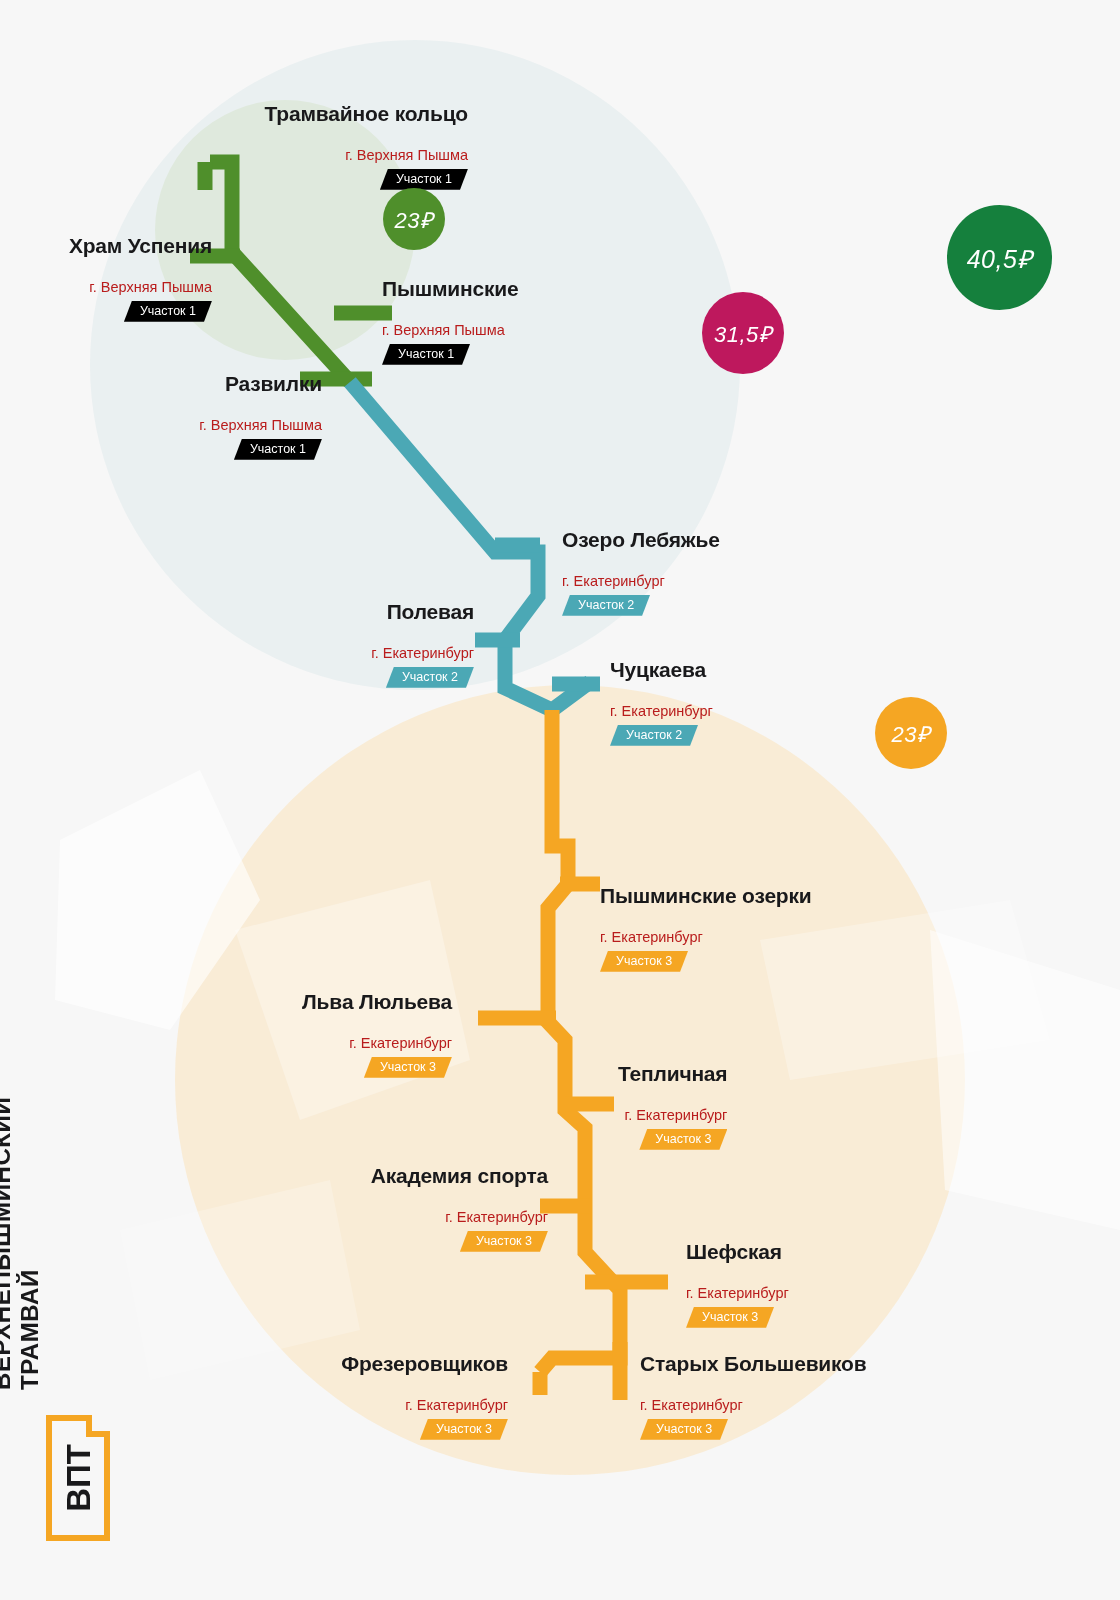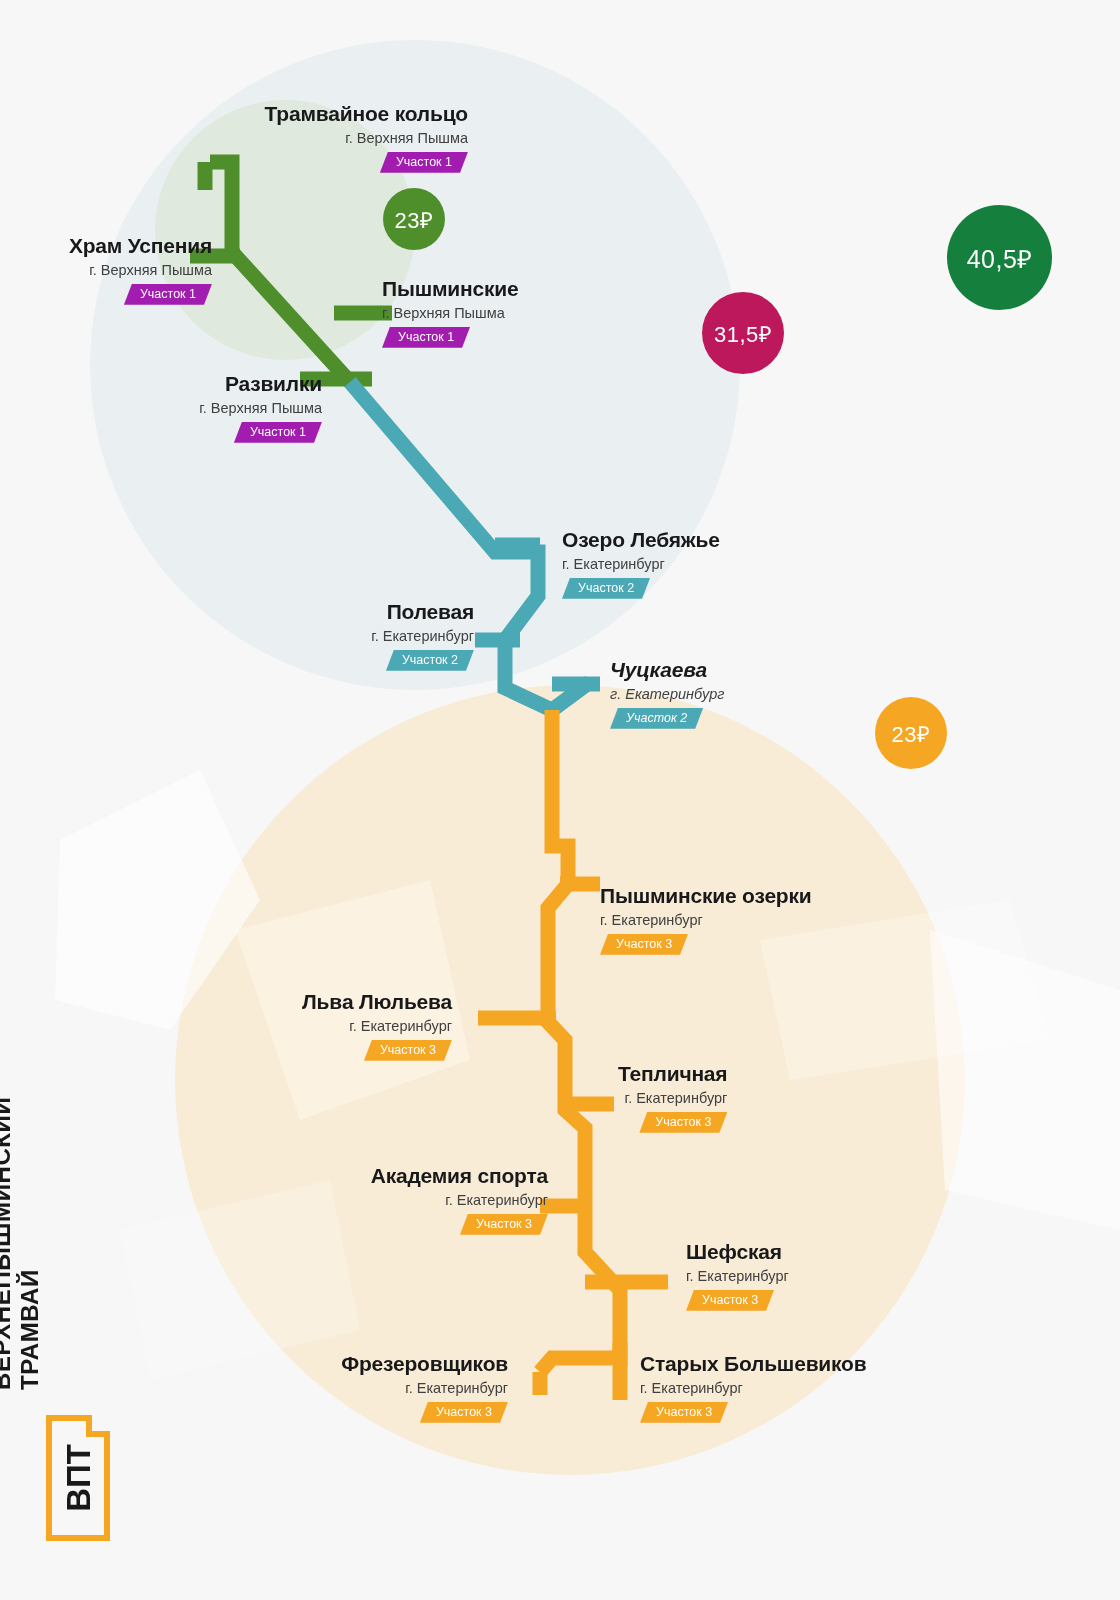--- a/index.html
+++ b/index.html
@@ -32,50 +32,51 @@
   }
   .station .st-name {
     font-size: 21px;
     font-weight: bold;
     color: #19191b;
     white-space: nowrap;
     letter-spacing: -0.2px;
   }
   .station .st-city {
     font-size: 14.5px;
-    color: #404040;
-    white-space: nowrap;
-    margin-top: 4px;
+    color: #b91c1c;
+    white-space: nowrap;
+    margin-top: 21px;
   }
   .badge {
     display: inline-block;
     margin-top: 6px;
     position: relative;
     color: #ffffff;
     font-size: 12.5px;
     padding: 3px 16px 4px 16px;
     white-space: nowrap;
     clip-path: polygon(8px 0, 100% 0, calc(100% - 8px) 100%, 0 100%);
   }
-  .badge.g { background: #a21caf; }
+  .badge.g { background: #000000; }
   .badge.t { background: #4ba8b5; }
   .badge.o { background: #f5a623; }
 
   .align-right { text-align: right; }
   .align-left  { text-align: left; }
 
   
   .price-circle {
     position: absolute;
     border-radius: 50%;
     display: flex;
     align-items: center;
     justify-content: center;
     color: #ffffff;
     z-index: 6;
+    font-style: italic;
   }
   .price-circle span {
     font-size: 22px;
     letter-spacing: 0.5px;
   }
   #price-green  { background: #4f8f2b; }
   #price-teal   { background: #be185d; }
   #price-orange { background: #f5a623; }
   #price-total  { background: #15803d; }
   #price-total span { font-size: 25px; }
@@ -225,21 +226,21 @@
     <div class="st-city">г. Екатеринбург</div>
     <div class="badge t">Участок 2</div>
   </div>
 
   <div class="station align-right" style="left:0; top:600px; width:474px;">
     <div class="st-name">Полевая</div>
     <div class="st-city">г. Екатеринбург</div>
     <div class="badge t">Участок 2</div>
   </div>
 
-  <div class="station align-left" style="left:610px; top:658px;font-style:italic;">
+  <div class="station align-left" style="left:610px; top:658px;">
     <div class="st-name">Чуцкаева</div>
     <div class="st-city">г. Екатеринбург</div>
     <div class="badge t">Участок 2</div>
   </div>
 
   <div class="station align-left" style="left:600px; top:884px;">
     <div class="st-name">Пышминские озерки</div>
     <div class="st-city">г. Екатеринбург</div>
     <div class="badge o">Участок 3</div>
   </div>

